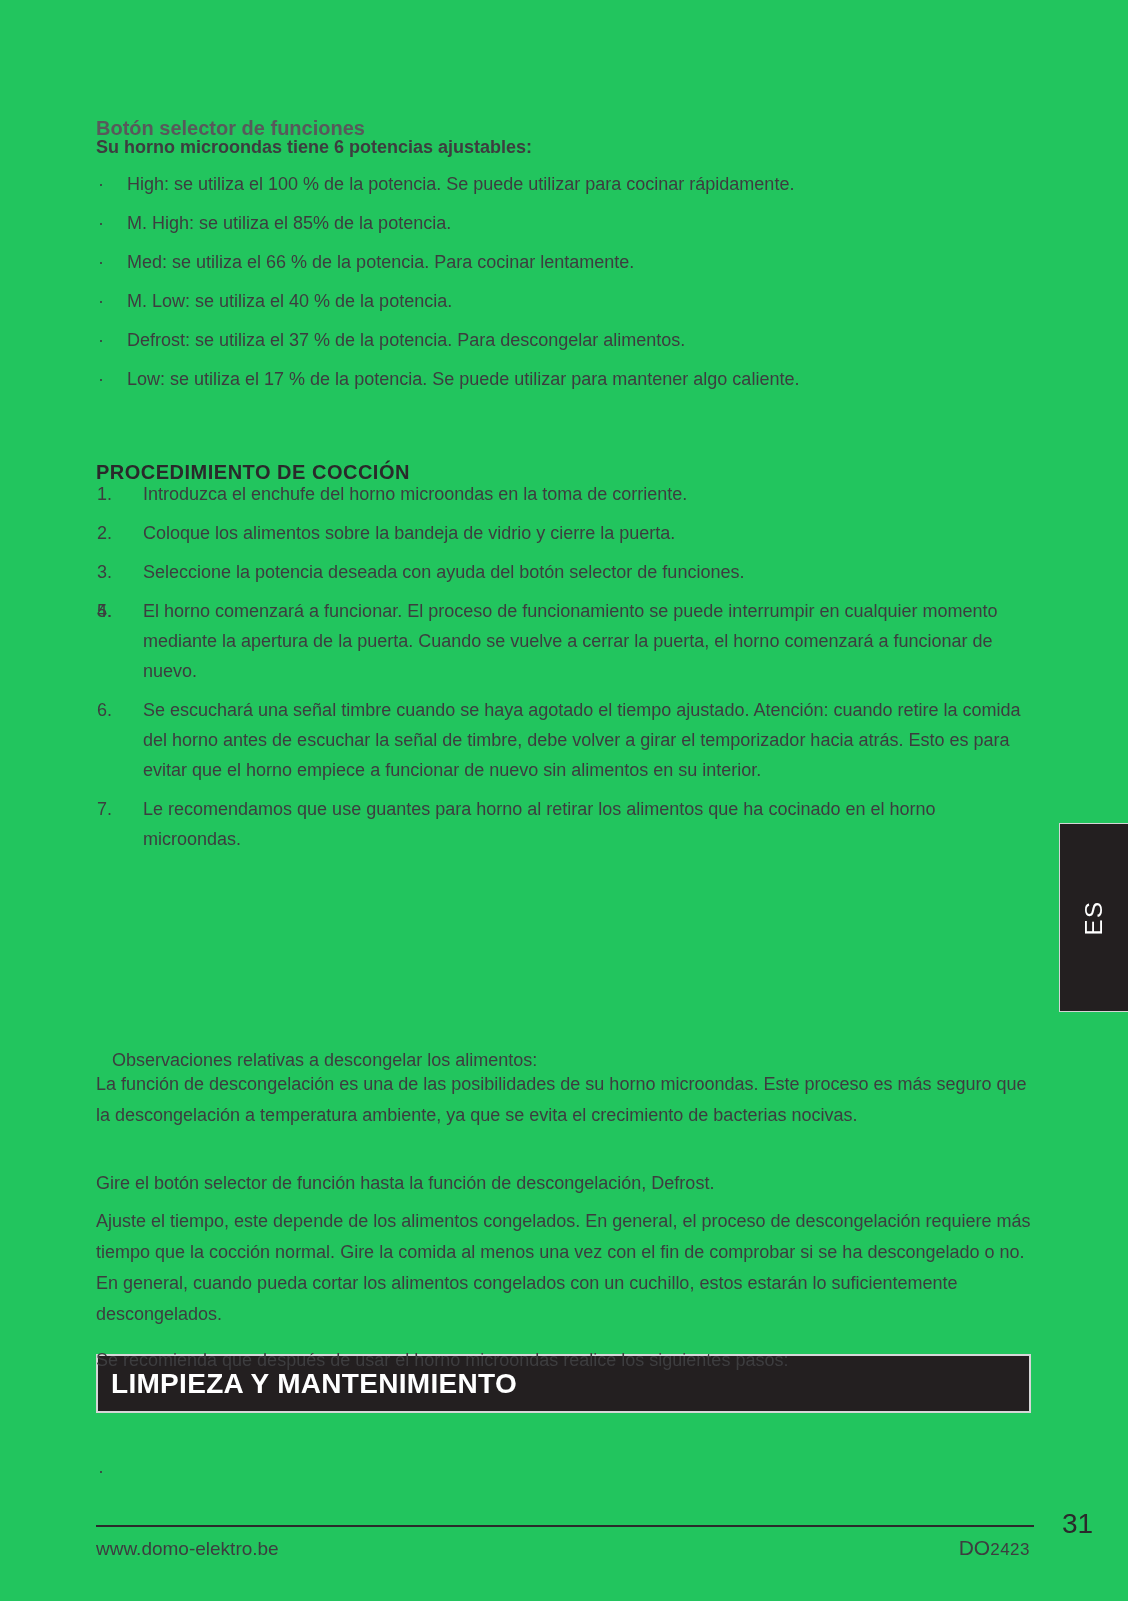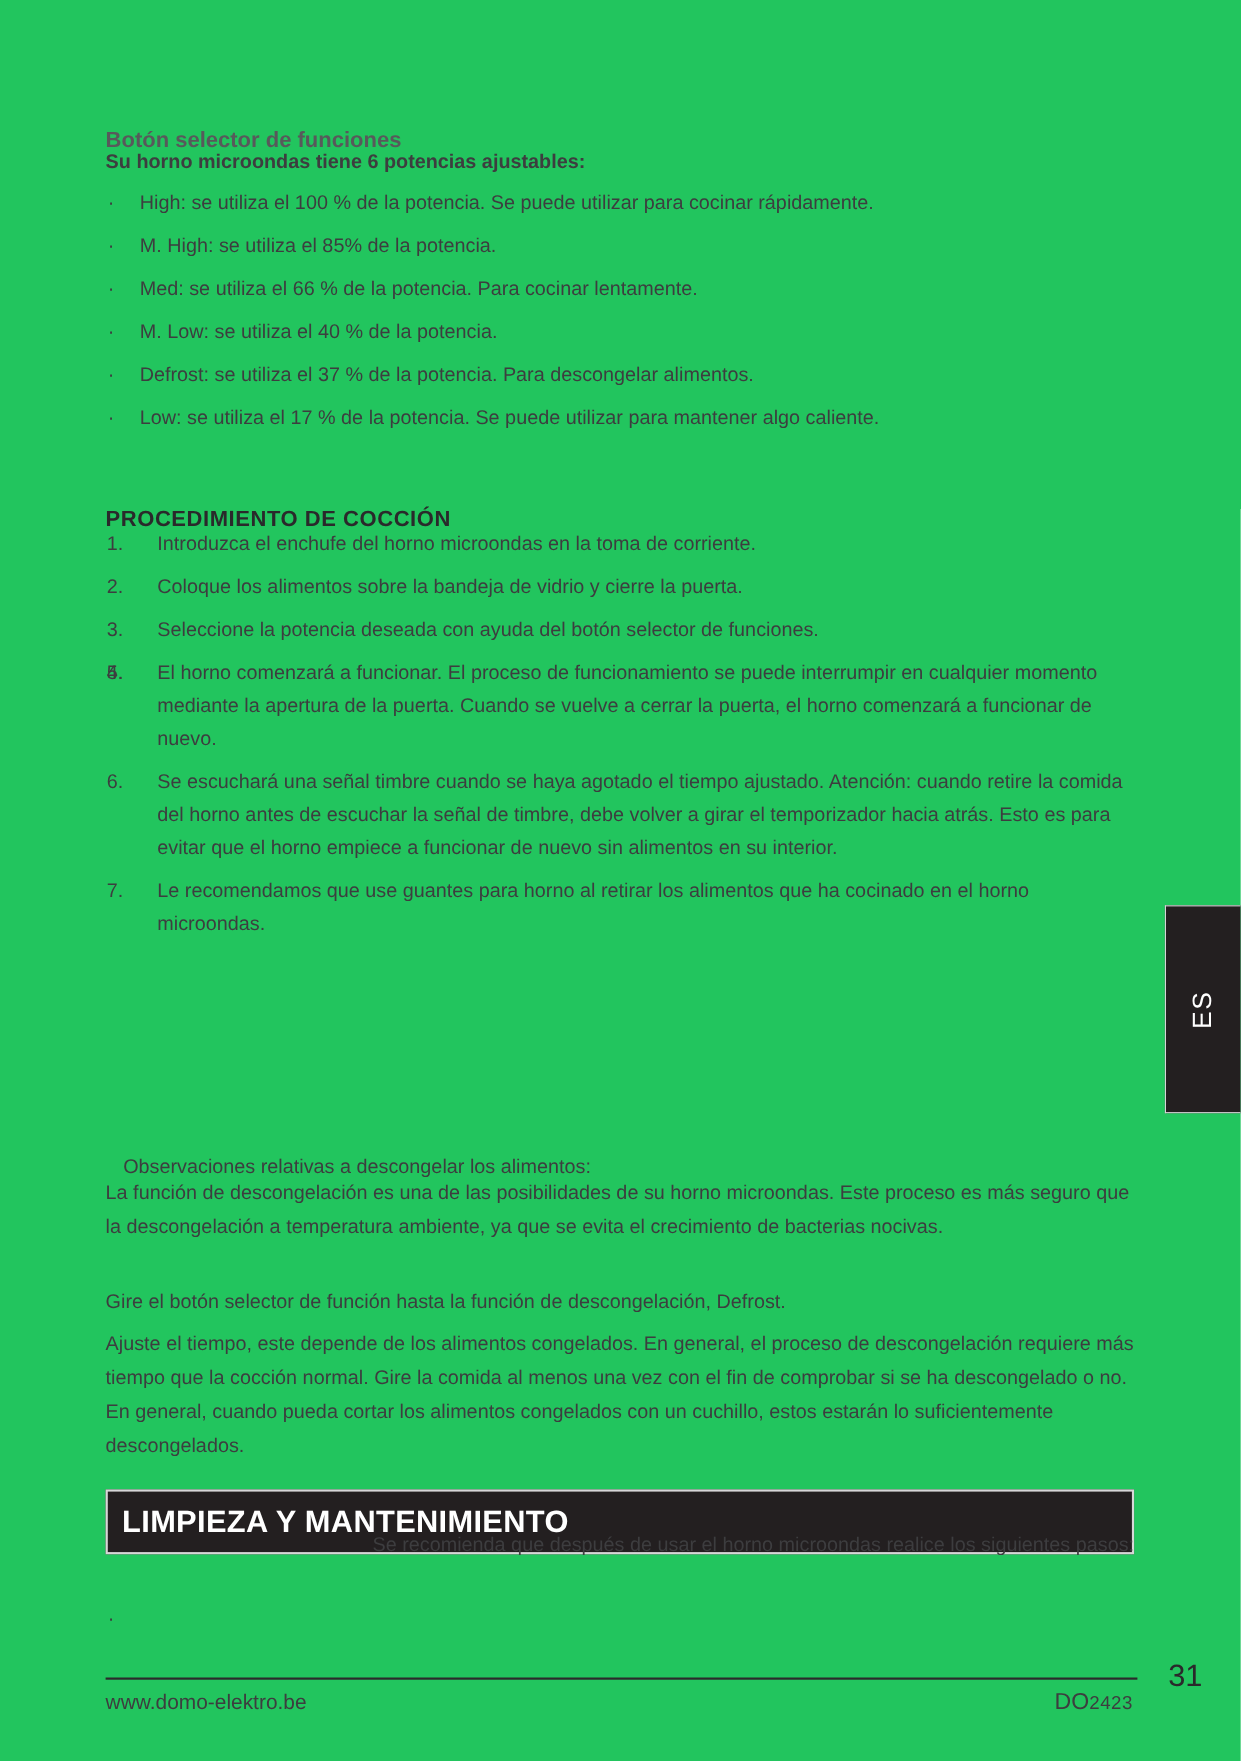--- a/index.html
+++ b/index.html
@@ -217,21 +217,21 @@
   <p class="block para-tight" style="top:1069px; margin:0;">La función de descongelación es una de las posibilidades de su horno microondas. Este proceso es más seguro que la descongelación a temperatura ambiente, ya que se evita el crecimiento de bacterias nocivas.</p>
 
   <p class="block" style="top:1168px; margin:0;">Gire el botón selector de función hasta la función de descongelación, Defrost.</p>
 
   <p class="block para-tight" style="top:1206px; margin:0;">Ajuste el tiempo, este depende de los alimentos congelados. En general, el proceso de descongelación requiere más tiempo que la cocción normal. Gire la comida al menos una vez con el fin de comprobar si se ha descongelado o no. En general, cuando pueda cortar los alimentos congelados con un cuchillo, estos estarán lo suficientemente descongelados.</p>
 
   <div class="banner">
     <span>LIMPIEZA Y MANTENIMIENTO</span>
   </div>
 
-  <p class="block" style="top:1389px; margin:0;text-align:right;">Se recomienda que después de usar el horno microondas realice los siguientes pasos:</p>
+  <p class="block" style="top:1345px; margin:0;">Se recomienda que después de usar el horno microondas realice los siguientes pasos:</p>
 
   <ul class="block plain" style="top:1456px;">
 
       <li class="bullet-item">
         <span class="marker">·</span>
       </li>
     </ul>
 
   <div class="side-tab">
     <span class="tab-label">ES</span>

